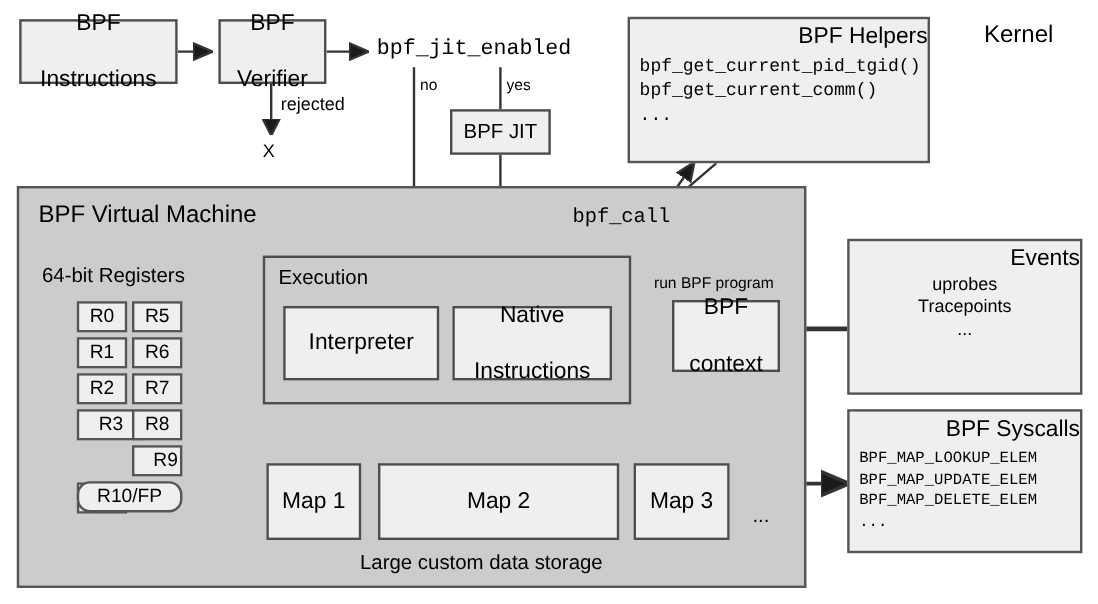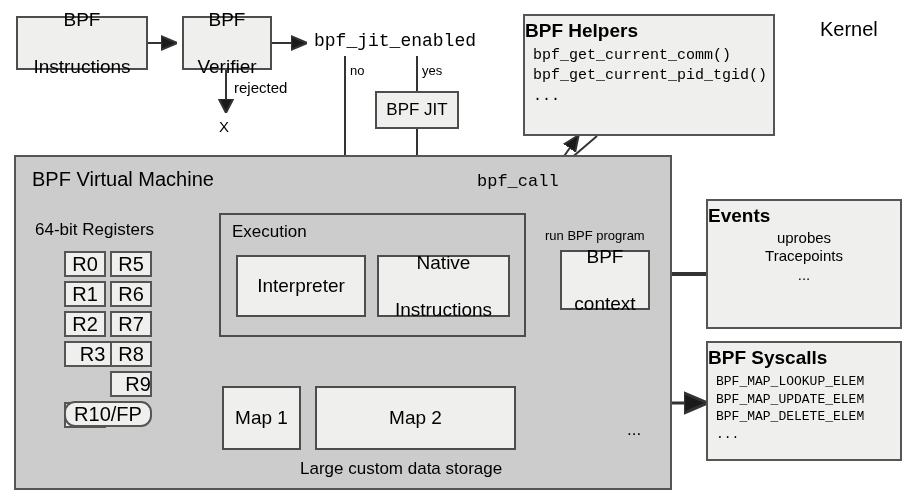--- a/index.html
+++ b/index.html
@@ -43,33 +43,32 @@
   .label-sm{font-size:13px;}
   .mono{font-family:"Liberation Mono", monospace;}
   .mono-15{font-family:"Liberation Mono", monospace;font-size:15px;line-height:1.35;}
   .mono-13{font-family:"Liberation Mono", monospace;font-size:13px;line-height:1.35;}
   .plain{position:absolute;white-space:pre;}
 
   .reg{
     background:#efefed;
     border:2px solid #555555;
     display:flex;align-items:center;justify-content:center;
-    font-size:20px;
+    font-size:16px;
   }
 
   .listbox{
     background:#efefed;
     border:2px solid #555555;
     box-sizing:border-box;
   }
   .listbox .hdr{
-    text-align:left;
+    text-align:right;
     font-size:19px;
     padding-top:4px;
-    font-weight:bold;
   }
   .listbox .body{
     padding-left:8px;
     padding-top:4px;
   }
   .centerlist{text-align:center;}
 
   svg#wires{position:absolute;left:0;top:0;width:915px;height:503px;overflow:visible;}
   svg#wires line, svg#wires path{stroke:#333333;}
 </style>
@@ -140,22 +139,22 @@
   <div class="plain label-sm" style="left:350px;top:63px;">no</div>
   <div class="plain label-sm" style="left:422px;top:63px;">yes</div>
 
   <div class="abs box" style="left:375px;top:91px;width:84px;height:38px;">
     <div class="title-sm">BPF JIT</div>
   </div>
 
   <div class="abs listbox" style="left:523px;top:14px;width:252px;height:122px;">
     <div class="hdr">BPF Helpers</div>
     <div class="body mono-15">
+      <div>bpf_get_current_pid_tgid()</div>
       <div>bpf_get_current_comm()</div>
-      <div>bpf_get_current_pid_tgid()</div>
       <div>...</div>
     </div>
   </div>
 
   <div class="abs vm" style="left:14px;top:155px;width:658px;height:335px;"></div>
 
   <div class="plain title-lg" style="left:32px;top:168px;">BPF Virtual Machine</div>
 
   <div class="plain mono" style="left:477px;top:172px;font-size:17px;">bpf_call</div>
 
@@ -210,20 +209,23 @@
   <div class="abs box" style="left:377px;top:255px;width:133px;height:62px;">
     <div class="title-md">Native</div>
     <div class="title-md">Instructions</div>
   </div>
 
   <div class="abs box" style="left:222px;top:386px;width:79px;height:64px;">
     <div class="title-md">Map 1</div>
   </div>
   <div class="abs box" style="left:315px;top:386px;width:201px;height:64px;">
     <div class="title-md">Map 2</div>
+  </div>
+  <div class="abs box" style="left:528px;top:386px;width:80px;height:64px;">
+    <div class="title-md">Map 3</div>
   </div>
   <div class="plain title-sm" style="left:627px;top:420px;">...</div>
 
   <div class="plain title-sm" style="left:300px;top:459px;">Large custom data storage</div>
 
   <div class="plain label-sm" style="left:545px;top:228px;">run BPF program</div>
   <div class="abs box" style="left:560px;top:250px;width:90px;height:60px;">
     <div class="title-md">BPF</div>
     <div class="title-md">context</div>
   </div>

